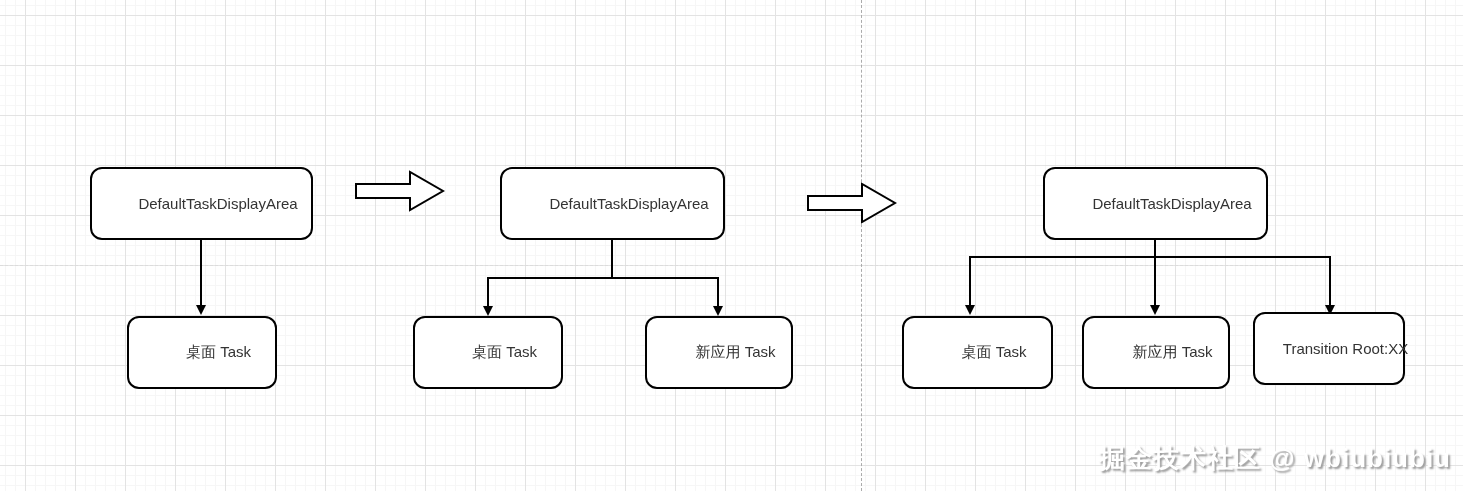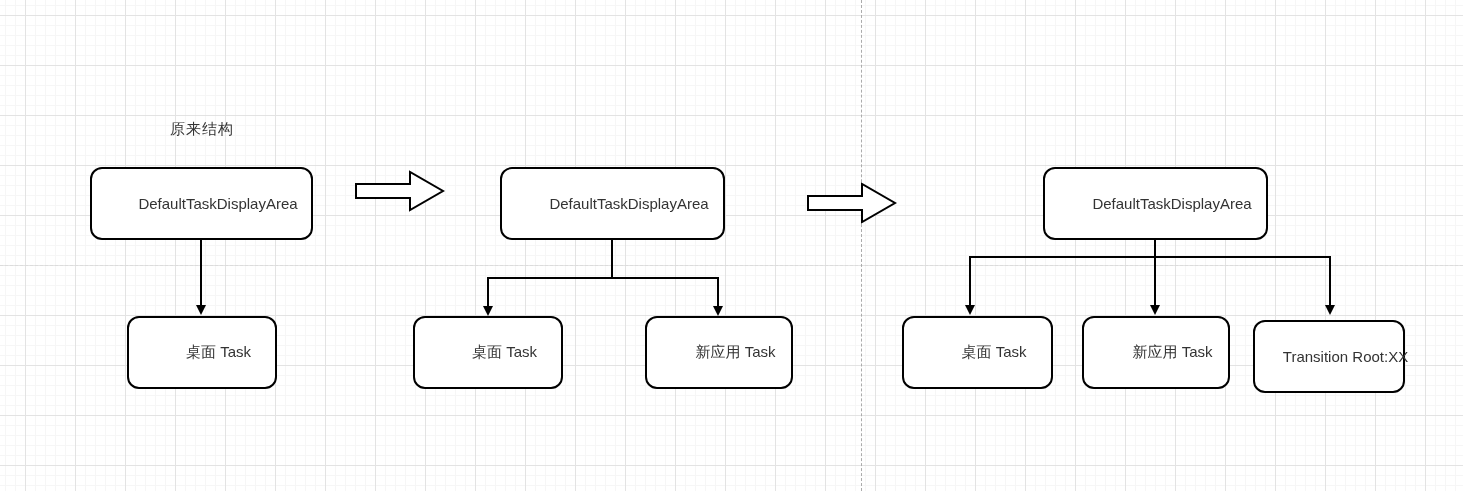--- a/index.html
+++ b/index.html
@@ -50,34 +50,34 @@
   <div class="ah" style="left:713px;top:306px"></div>
 
   <div class="vline" style="left:1154px;top:240px;height:66px"></div>
   <div class="ah" style="left:1150px;top:305px"></div>
   <div class="hline" style="left:969px;top:256px;width:362px"></div>
   <div class="vline" style="left:969px;top:256px;height:50px"></div>
   <div class="ah" style="left:965px;top:305px"></div>
   <div class="vline" style="left:1329px;top:256px;height:50px"></div>
   <div class="ah" style="left:1325px;top:305px"></div>
 
-  <div class="sec-title" style="left:90px;top:120px;width:224px">原来结构</div>
   <div class="node" style="left:90px;top:167px;width:223px;height:73px">DefaultTaskDisplayArea</div>
   <div class="node" style="left:127px;top:316px;width:150px;height:73px">桌面 Task</div>
 
   <div class="node" style="left:500px;top:167px;width:225px;height:73px">DefaultTaskDisplayArea</div>
   <div class="node" style="left:413px;top:316px;width:150px;height:73px">桌面 Task</div>
   <div class="node" style="left:645px;top:316px;width:148px;height:73px">新应用 Task</div>
 
   <div class="node" style="left:1043px;top:167px;width:225px;height:73px">DefaultTaskDisplayArea</div>
   <div class="node" style="left:902px;top:316px;width:151px;height:73px">桌面 Task</div>
   <div class="node" style="left:1082px;top:316px;width:148px;height:73px">新应用 Task</div>
-  <div class="node" style="left:1253px;top:320px;width:152px;height:73px">Transition Root:XX</div>
+  <div class="node" style="left:1253px;top:312px;width:152px;height:73px">Transition Root:XX</div>
 
   <svg class="block-arrow" style="left:355px;top:169px" width="90" height="44" viewBox="0 0 90 44">
     <polygon points="1,15 55,15 55,3 88,22 55,41 55,29 1,29" fill="#ffffff" stroke="#000000" stroke-width="2"></polygon>
   </svg>
   <svg class="block-arrow" style="left:807px;top:181px" width="90" height="44" viewBox="0 0 90 44">
     <polygon points="1,15 55,15 55,3 88,22 55,41 55,29 1,29" fill="#ffffff" stroke="#000000" stroke-width="2"></polygon>
   </svg>
 
+  <div class="watermark">掘金技术社区 @ wbiubiubiu</div>
 
 </div>
 
 </body></html>

